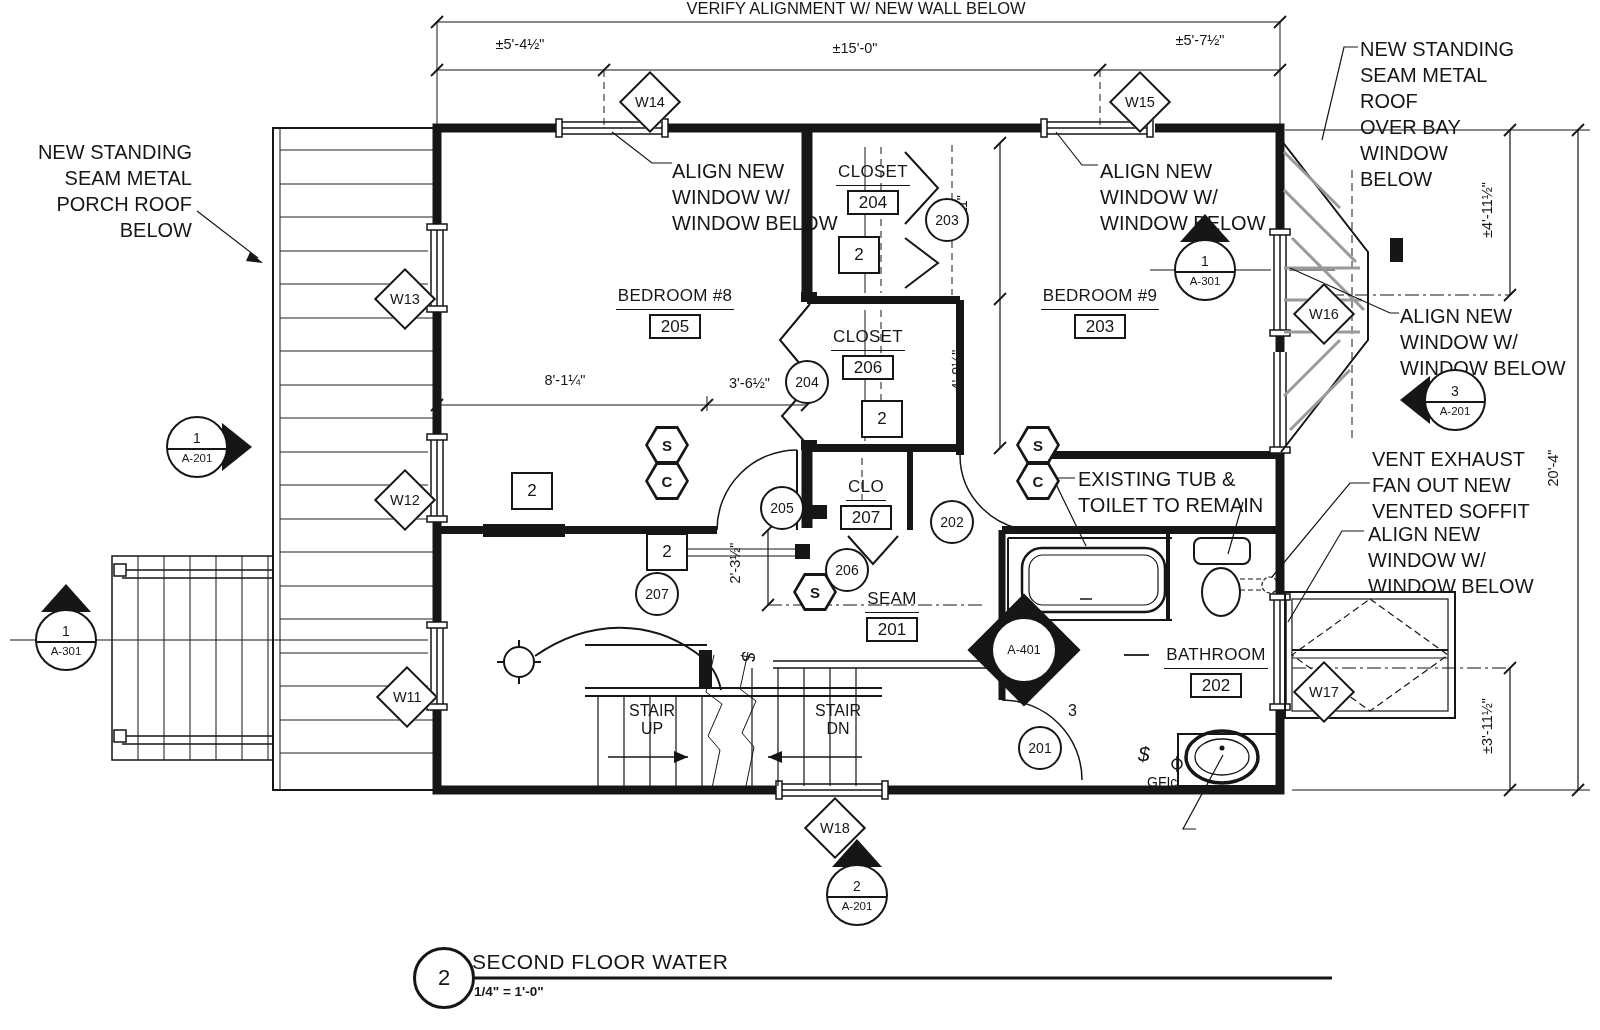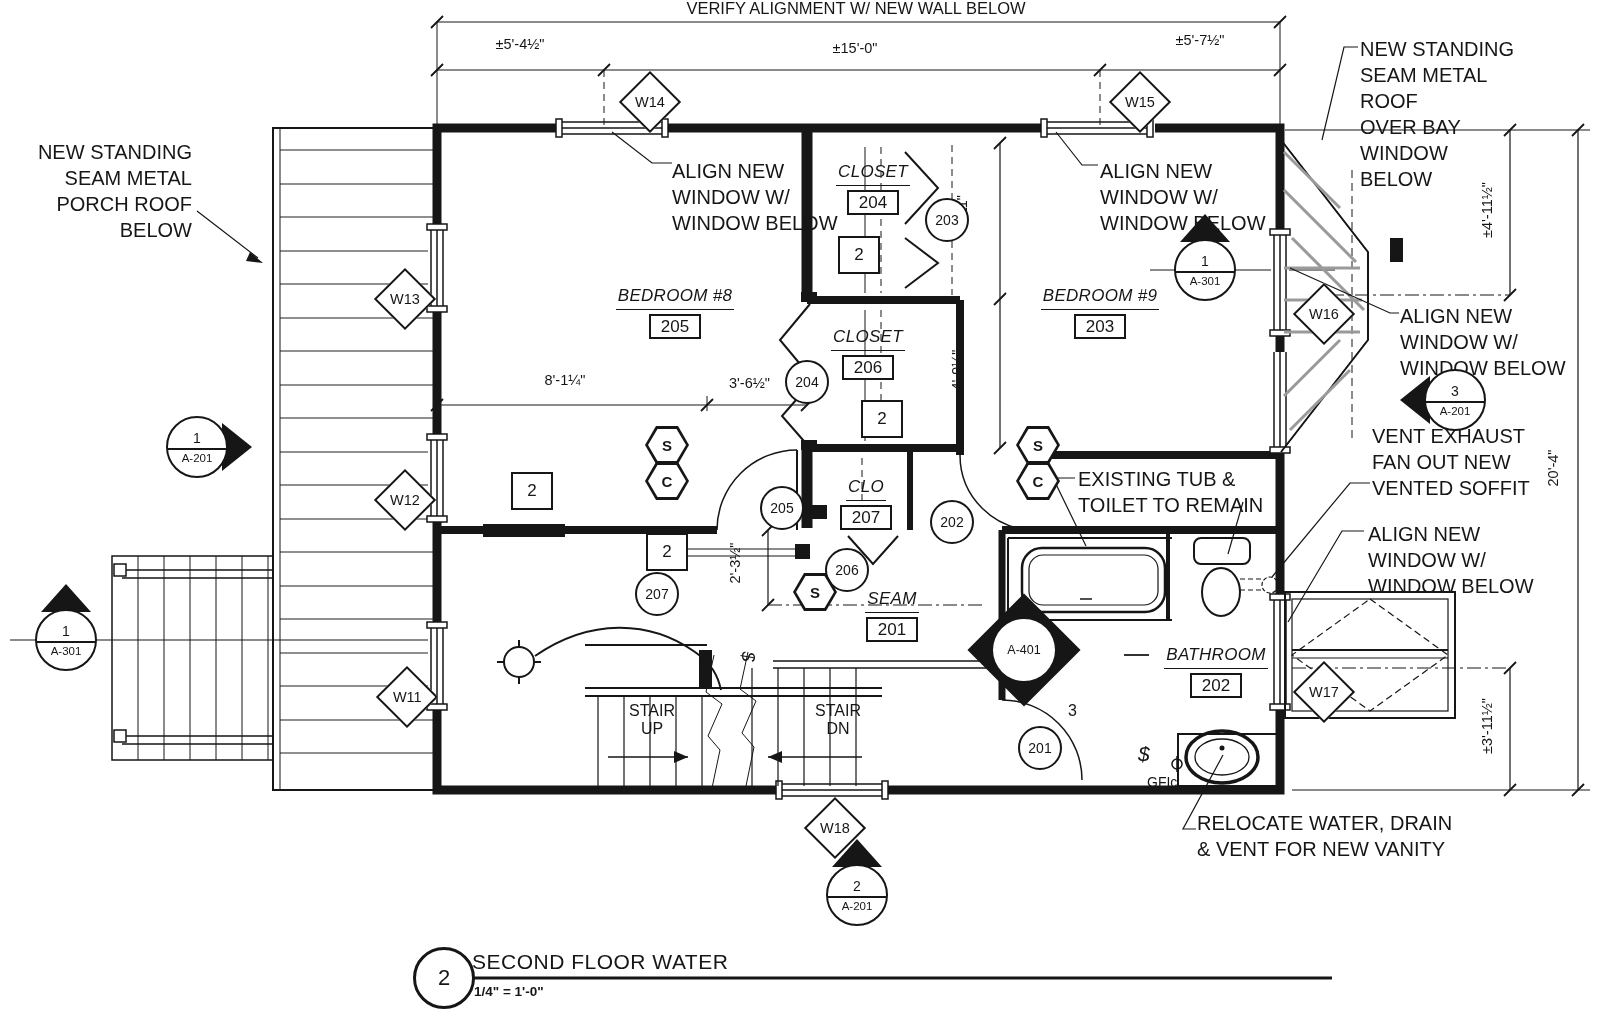--- a/index.html
+++ b/index.html
@@ -4,21 +4,21 @@
 <style>
   html,body{margin:0;padding:0;background:#fff;}
   .stage{position:relative;width:1600px;height:1030px;background:#fff;overflow:hidden;
          font-family:"Liberation Sans",sans-serif;color:#161616;}
   .abs{position:absolute;}
   svg{position:absolute;left:0;top:0;}
   .note{position:absolute;font-size:20px;line-height:1.3;white-space:pre-line;}
   .dim{position:absolute;font-size:14.5px;text-align:center;width:130px;}
   .rot{transform:rotate(-90deg);transform-origin:center;}
   .room{position:absolute;width:180px;text-align:center;line-height:1.15;}
-  .room .rname{display:inline-block;font-size:17px;border-bottom:1.6px solid #161616;padding:0 2px 3px;letter-spacing:.3px;font-style:italic;}
+  .room .rname{display:inline-block;font-size:17px;border-bottom:1.6px solid #161616;padding:0 2px 3px;letter-spacing:.3px;}
   .room .rnum{display:inline-block;margin-top:4px;border:2px solid #161616;padding:1px 10px;font-size:17px;background:#fff;}
   .wtag{position:absolute;width:40px;height:40px;border:2.2px solid #161616;background:#fff;transform:rotate(45deg);display:flex;align-items:center;justify-content:center;}
   .wtag span{transform:rotate(-45deg);font-size:14.5px;}
   .dtag{position:absolute;width:40px;height:40px;border:2px solid #161616;border-radius:50%;background:#fff;display:flex;align-items:center;justify-content:center;font-size:14px;}
   .stag{position:absolute;width:38px;height:34px;border:2px solid #161616;background:#fff;display:flex;align-items:center;justify-content:center;font-size:17px;}
   .hex{position:absolute;width:44px;height:38px;}
   .hexo{position:absolute;inset:0;background:#161616;clip-path:polygon(25% 0,75% 0,100% 50%,75% 100%,25% 100%,0% 50%);}
   .hexi{position:absolute;inset:3px;background:#fff;clip-path:polygon(25% 0,75% 0,100% 50%,75% 100%,25% 100%,0% 50%);}
   .hex span{position:absolute;inset:0;display:flex;align-items:center;justify-content:center;font-weight:700;font-size:15px;}
   .secm{position:absolute;width:62px;height:62px;}
@@ -210,27 +210,25 @@
 WINDOW BELOW</div>
 <div class="note" style="left:1100px;top:158px">ALIGN NEW
 WINDOW W/
 WINDOW BELOW</div>
 <div class="note" style="left:1400px;top:303px">ALIGN NEW
 WINDOW W/
 WINDOW BELOW</div>
 <div class="note" style="left:1368px;top:521px">ALIGN NEW
 WINDOW W/
 WINDOW BELOW</div>
-<div class="note" style="left:1372px;top:423px">VENT EXHAUST
+<div class="note" style="left:1372px;top:446px">VENT EXHAUST
 FAN OUT NEW
 VENTED SOFFIT</div>
 <div class="note" style="left:1078px;top:466px">EXISTING TUB &amp;
 TOILET TO REMAIN</div>
-<div class="note" style="left:1197px;top:810px">RELOCATE WATER, DRAIN
-&amp; VENT FOR NEW VANITY</div>
 
 <div class="dim" style="left:455px;top:36px">±5'-4½"</div>
 <div class="dim" style="left:790px;top:40px">±15'-0"</div>
 <div class="dim" style="left:1135px;top:32px">±5'-7½"</div>
 <div class="dim" style="left:505px;top:372px;width:120px">8'-1¼"</div>
 <div class="dim" style="left:692px;top:375px;width:115px">3'-6½"</div>
 <div class="dim rot" style="left:907px;top:205px;width:110px">4'-11"</div>
 <div class="dim rot" style="left:902px;top:362px;width:110px">4'-9¼"</div>
 <div class="dim rot" style="left:680px;top:555px;width:110px">2'-3½"</div>
 <div class="dim rot" style="left:1432px;top:202px;width:110px">±4'-11½"</div>

